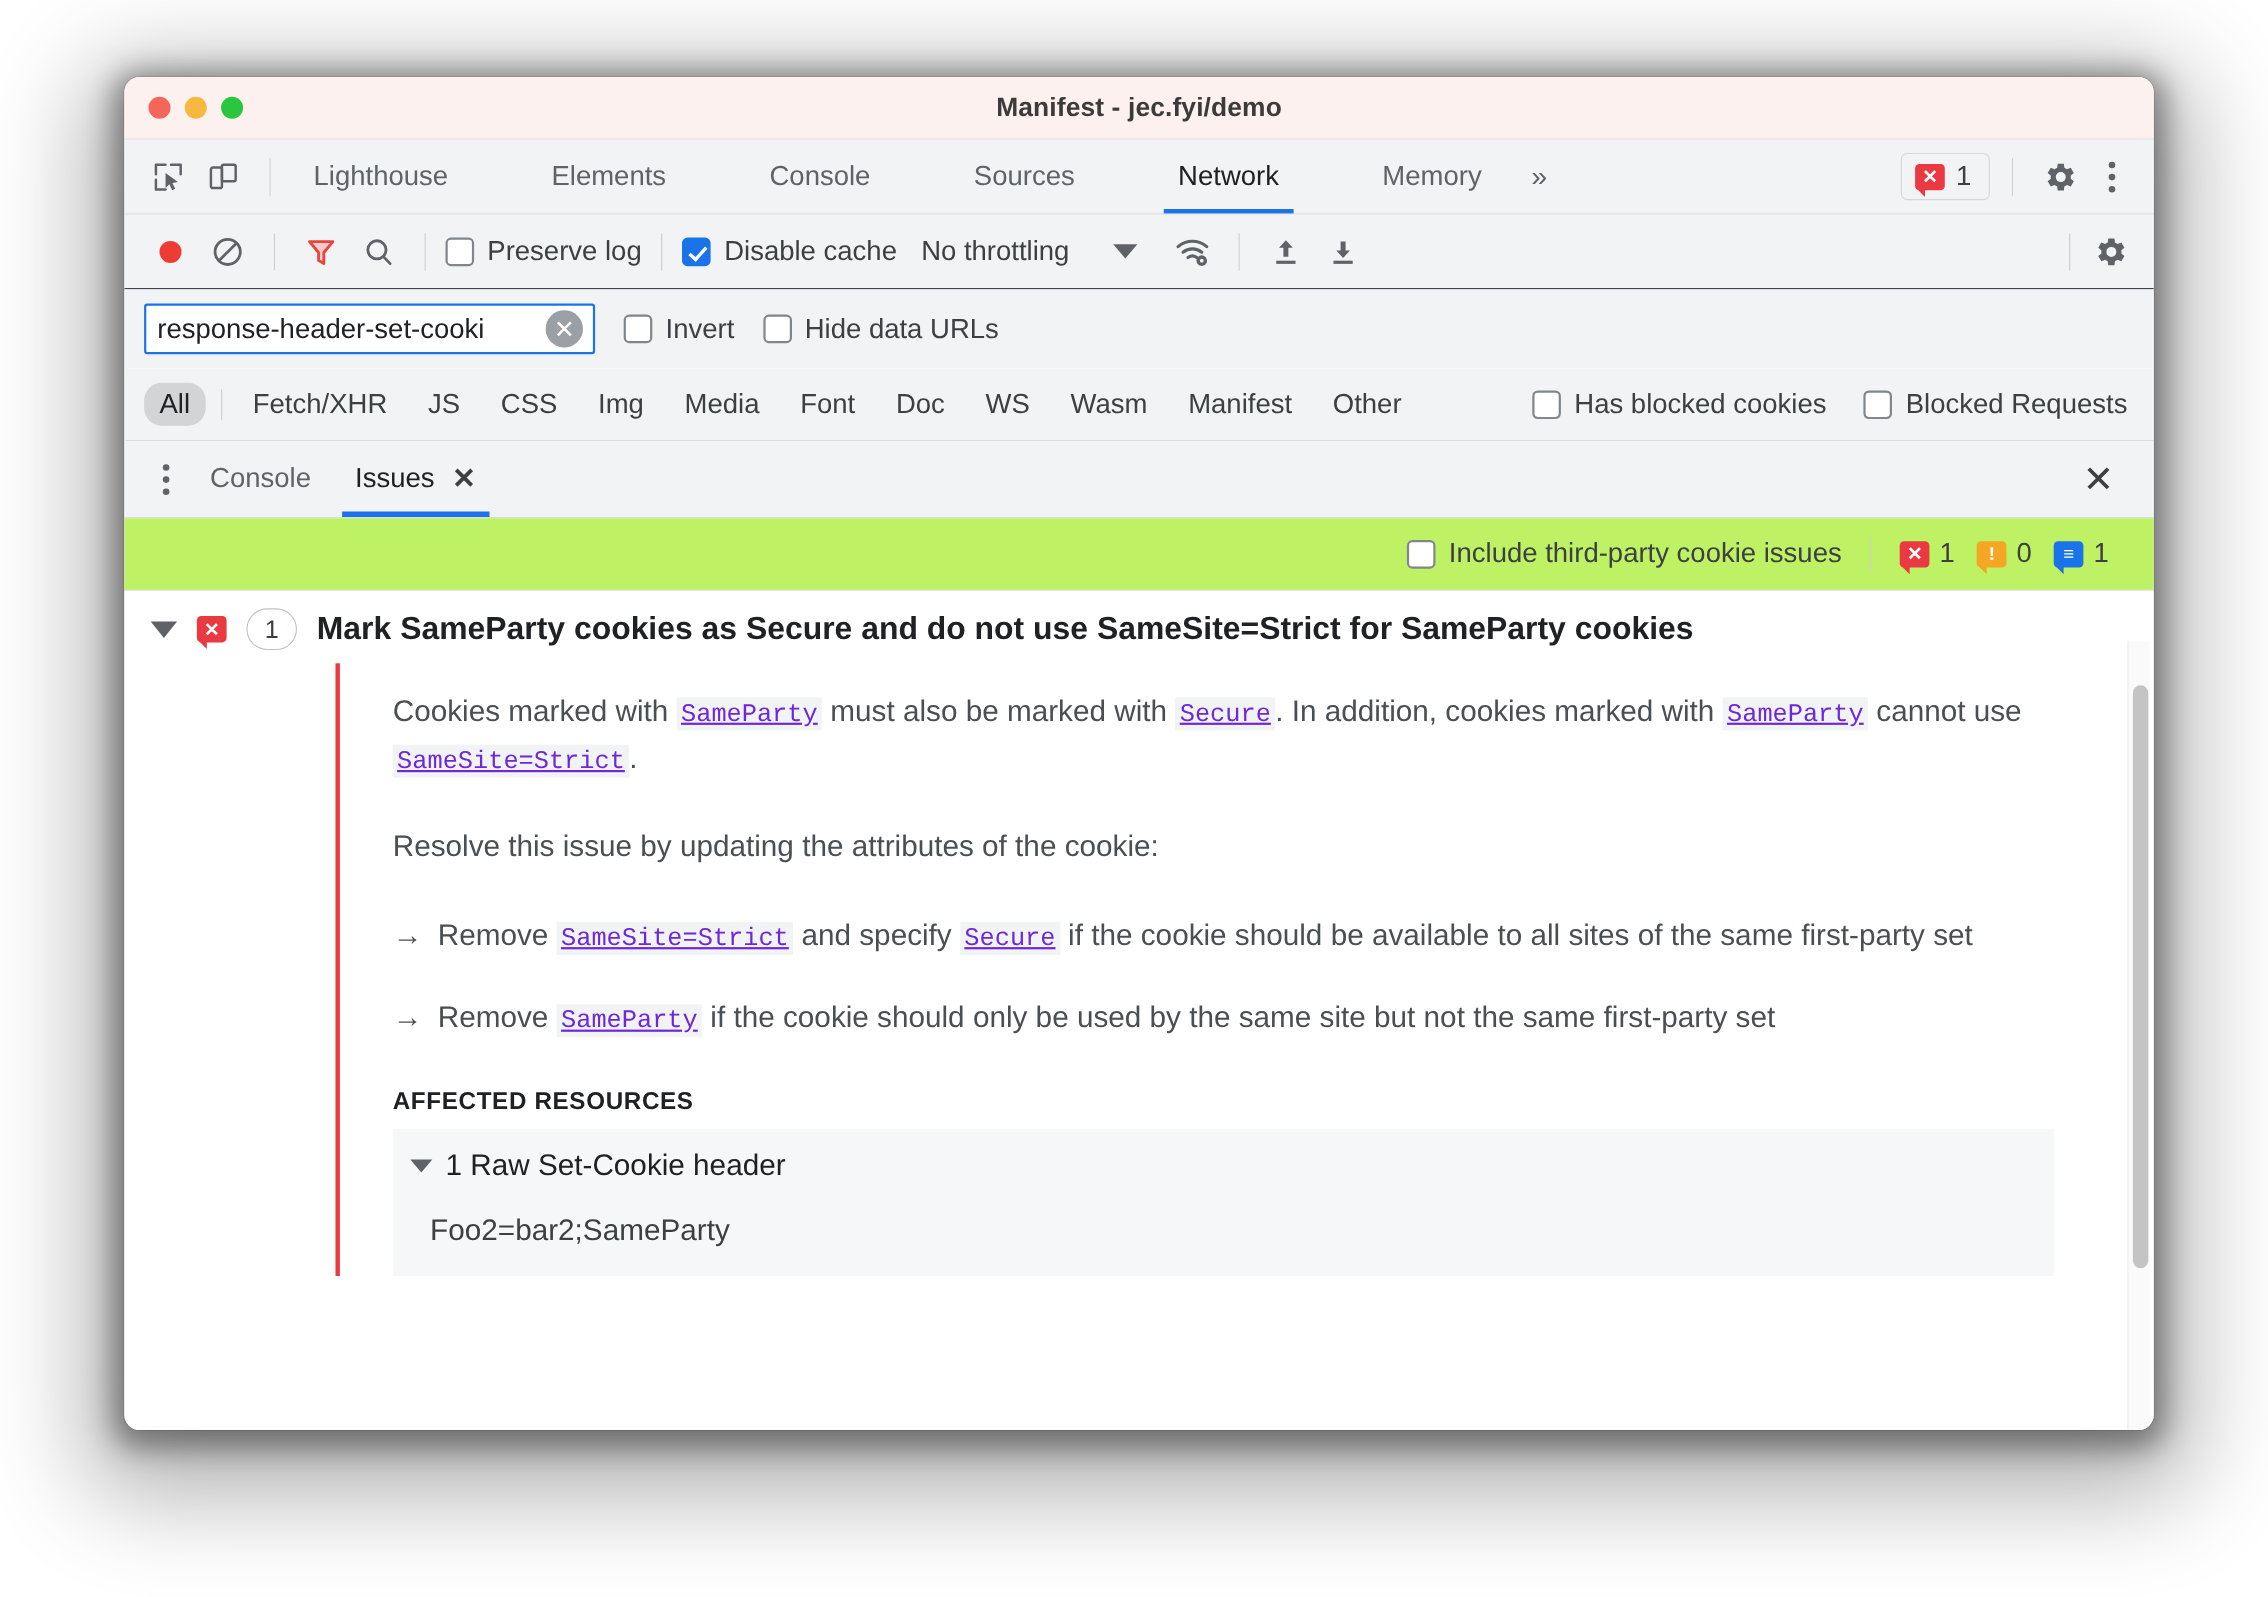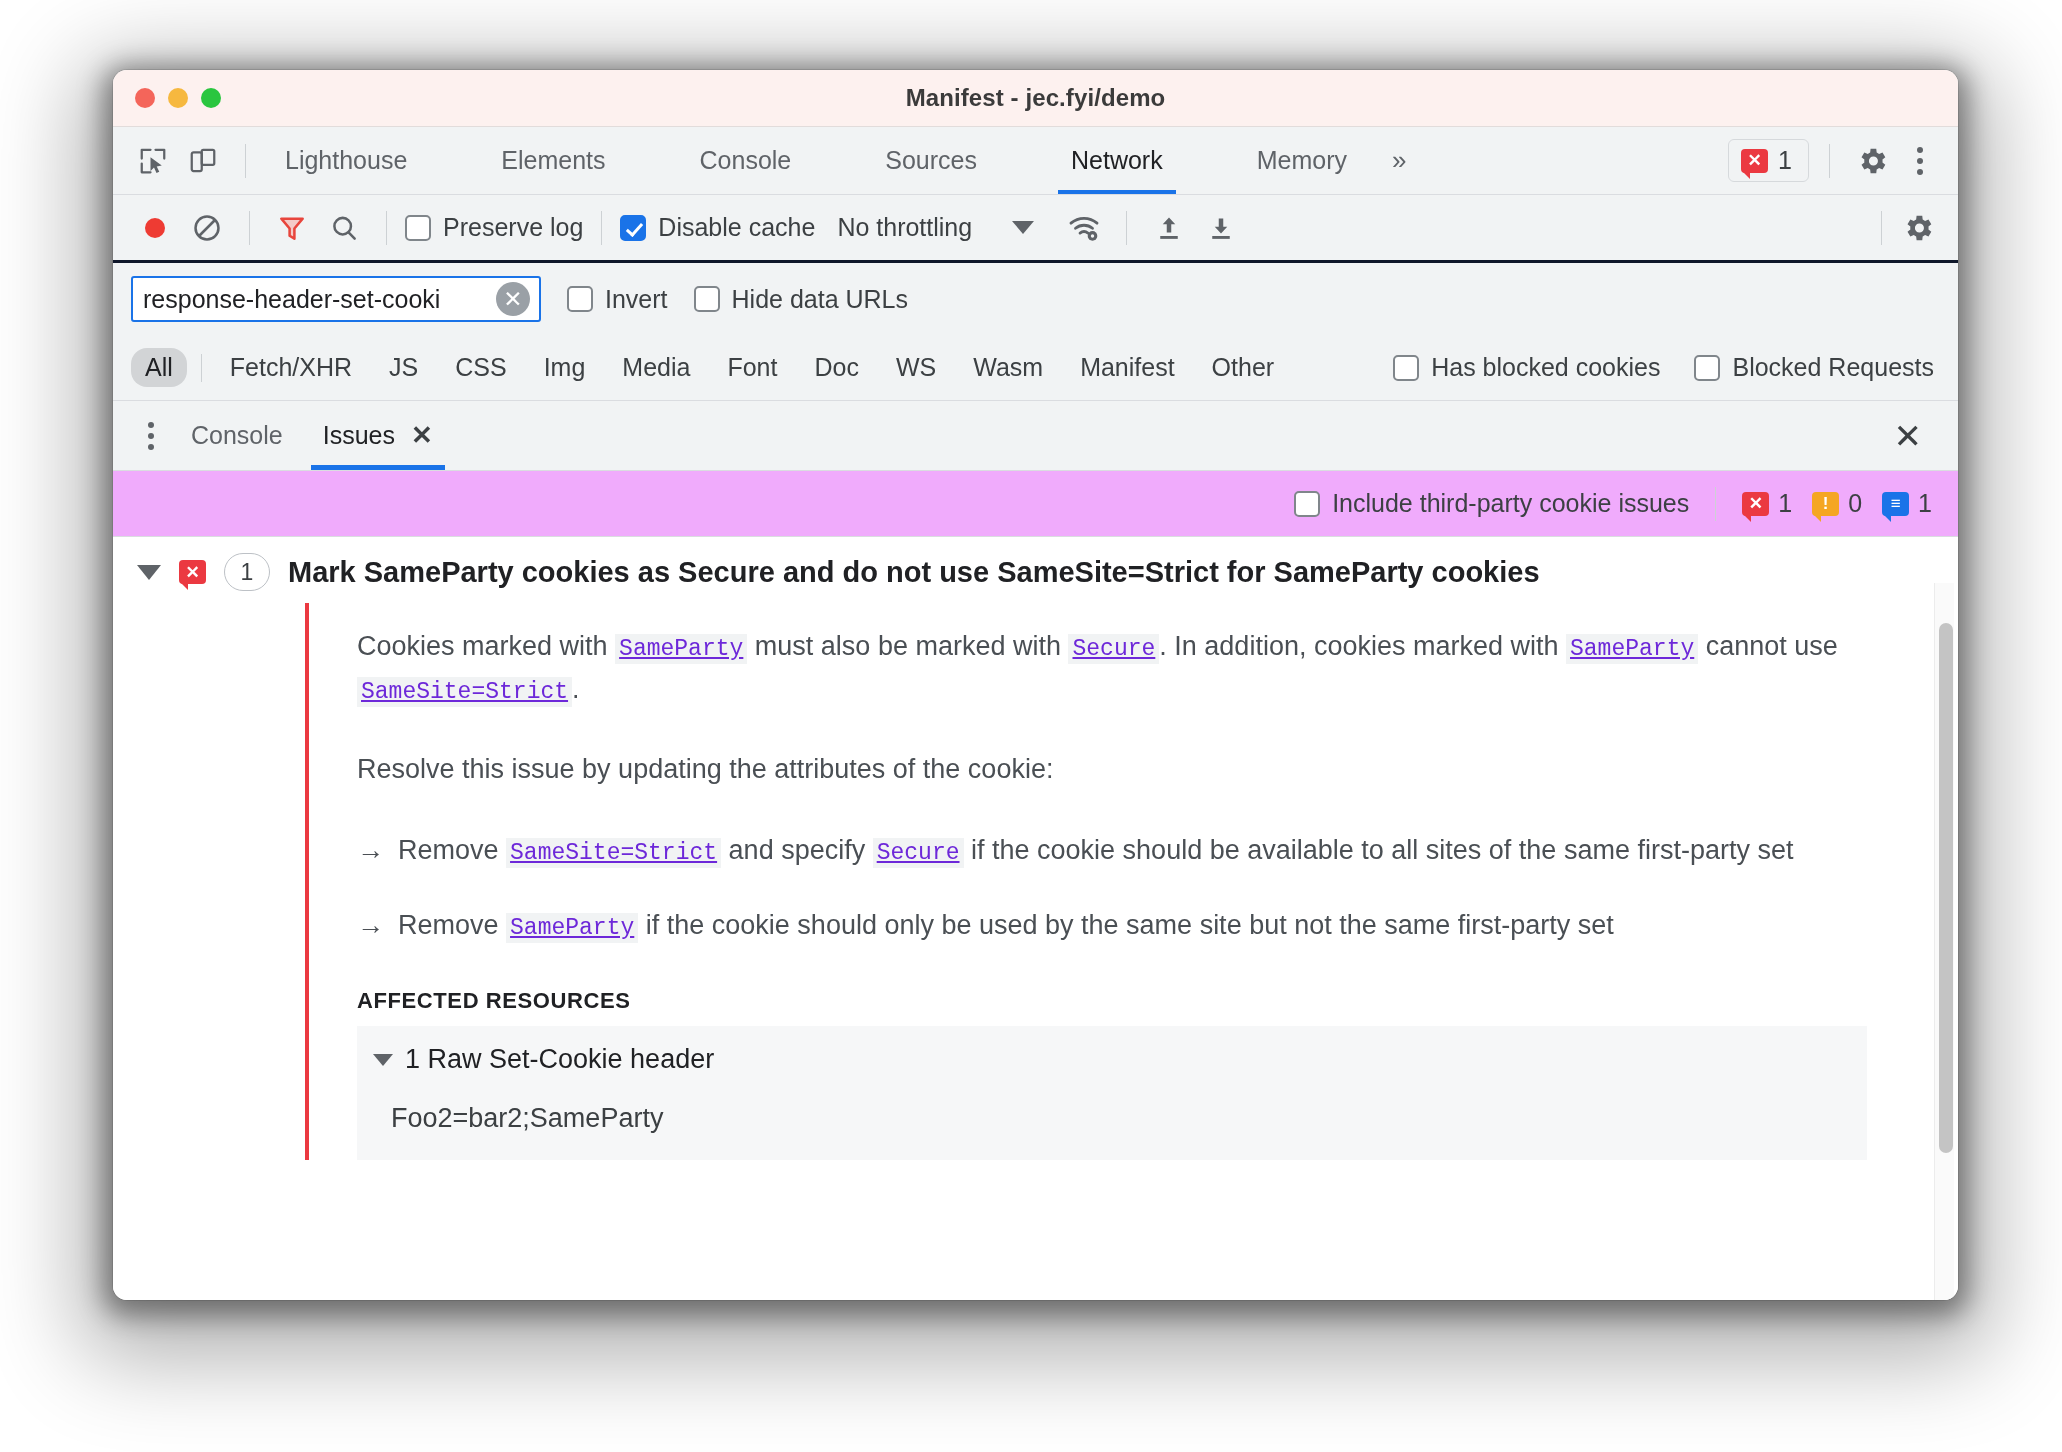--- a/index.html
+++ b/index.html
@@ -137,21 +137,21 @@
     width: 40px; height: 44px;
     display: flex; flex-direction: column; align-items: center;
     justify-content: center; gap: 5px;
   }
   .kebab i { width: 6px; height: 6px; border-radius: 50%; background: #5f6368; display: block; }
 
   
   .nettools {
     height: 68px; flex: 0 0 68px;
     background: #f1f3f4;
-    border-bottom: 3px solid #0f172a;
+    border-bottom: 1px solid #0f172a;
     display: flex; align-items: center;
     padding: 0 18px;
     gap: 4px;
   }
   .ntool {
     width: 48px; height: 48px;
     display: flex; align-items: center; justify-content: center;
   }
   .checkbox {
     width: 26px; height: 26px;
@@ -270,24 +270,24 @@
   .drawer-close {
     margin-left: auto;
     font-size: 34px; color: #3c4043;
     padding-right: 18px;
     line-height: 1;
   }
 
   
   .issuesbar {
     height: 66px; flex: 0 0 66px;
-    background: #f0abfc;
+    background: #bef264;
     border-bottom: 1px solid #dadce0;
     display: flex; align-items: center;
-    padding: 0 4px;
+    padding: 0 19px;
   }
   .issuesbar-right {
     margin-left: auto;
     display: flex; align-items: center; gap: 12px;
     padding-right: 14px;
   }
   .counter { display: flex; align-items: center; gap: 9px; margin-right: 8px; }
   .counter .n { font-size: 25px; color: #3c4043; }
 
   

